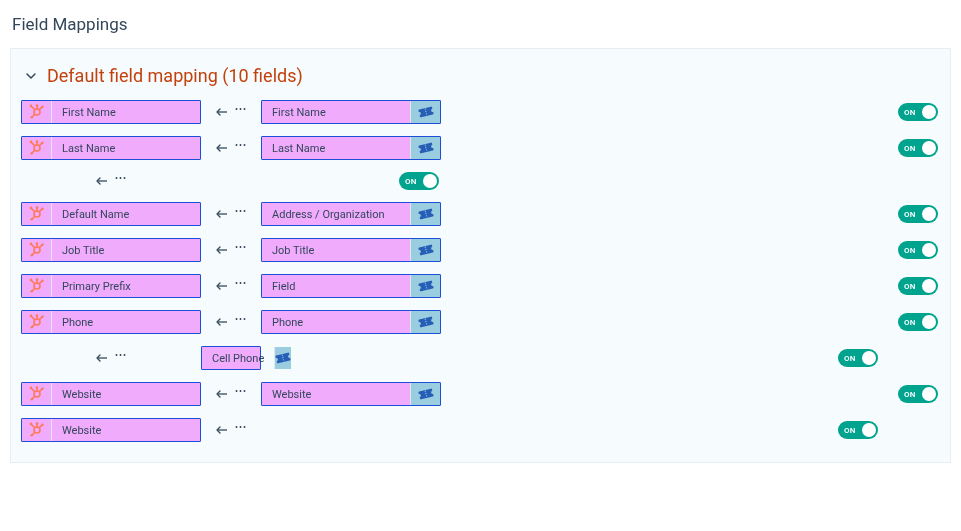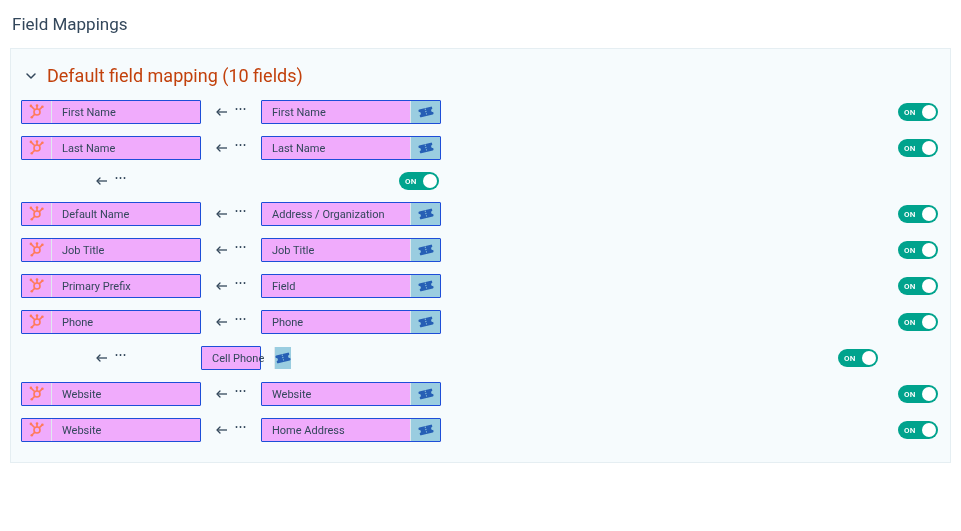--- a/index.html
+++ b/index.html
@@ -407,28 +407,20 @@
             </span>
             <span class="label">Website</span>
           </div>
           <div class="arrow-cell">
             <span class="arrow-shape">
               <svg viewBox="0 0 14 10" width="14" height="10">
                 <use href="#arrow-left-glyph"></use>
               </svg>
             </span>
             <span class="dots">•••</span>
-          </div>
-          <div class="field-box right">
-            <span class="label">Home Address</span>
-            <span class="icon-wrap ticket-icon">
-              <svg viewBox="0 0 16 14">
-                <use href="#ticket-glyph"></use>
-              </svg>
-            </span>
           </div>
           <div></div>
           <div class="toggle-cell">
             <div class="toggle">
               <span class="on-label">ON</span>
               <span class="knob"></span>
             </div>
           </div>
         </div>
       </div>

